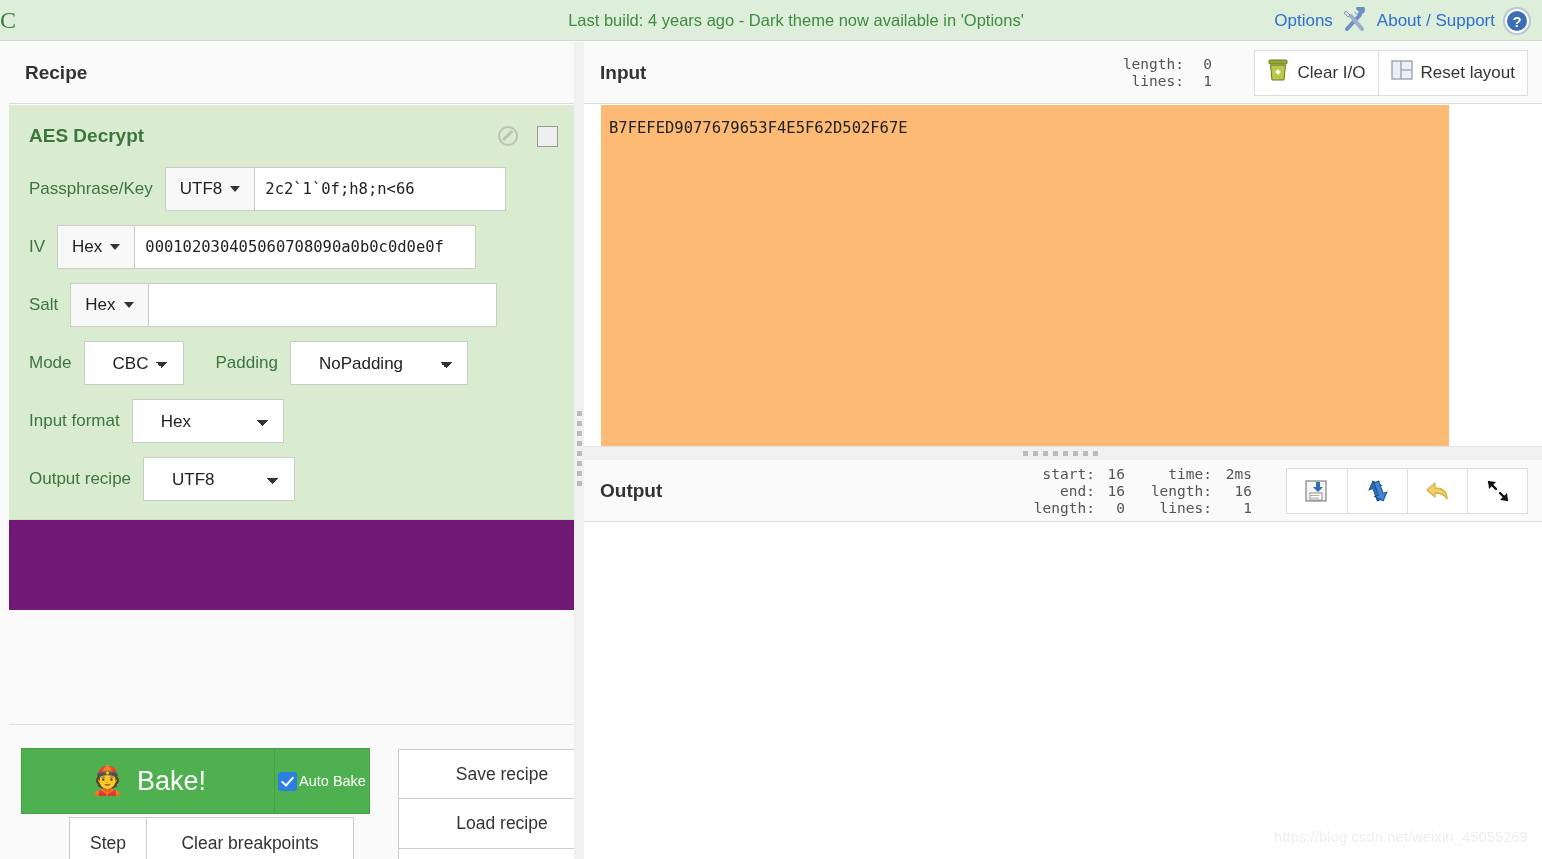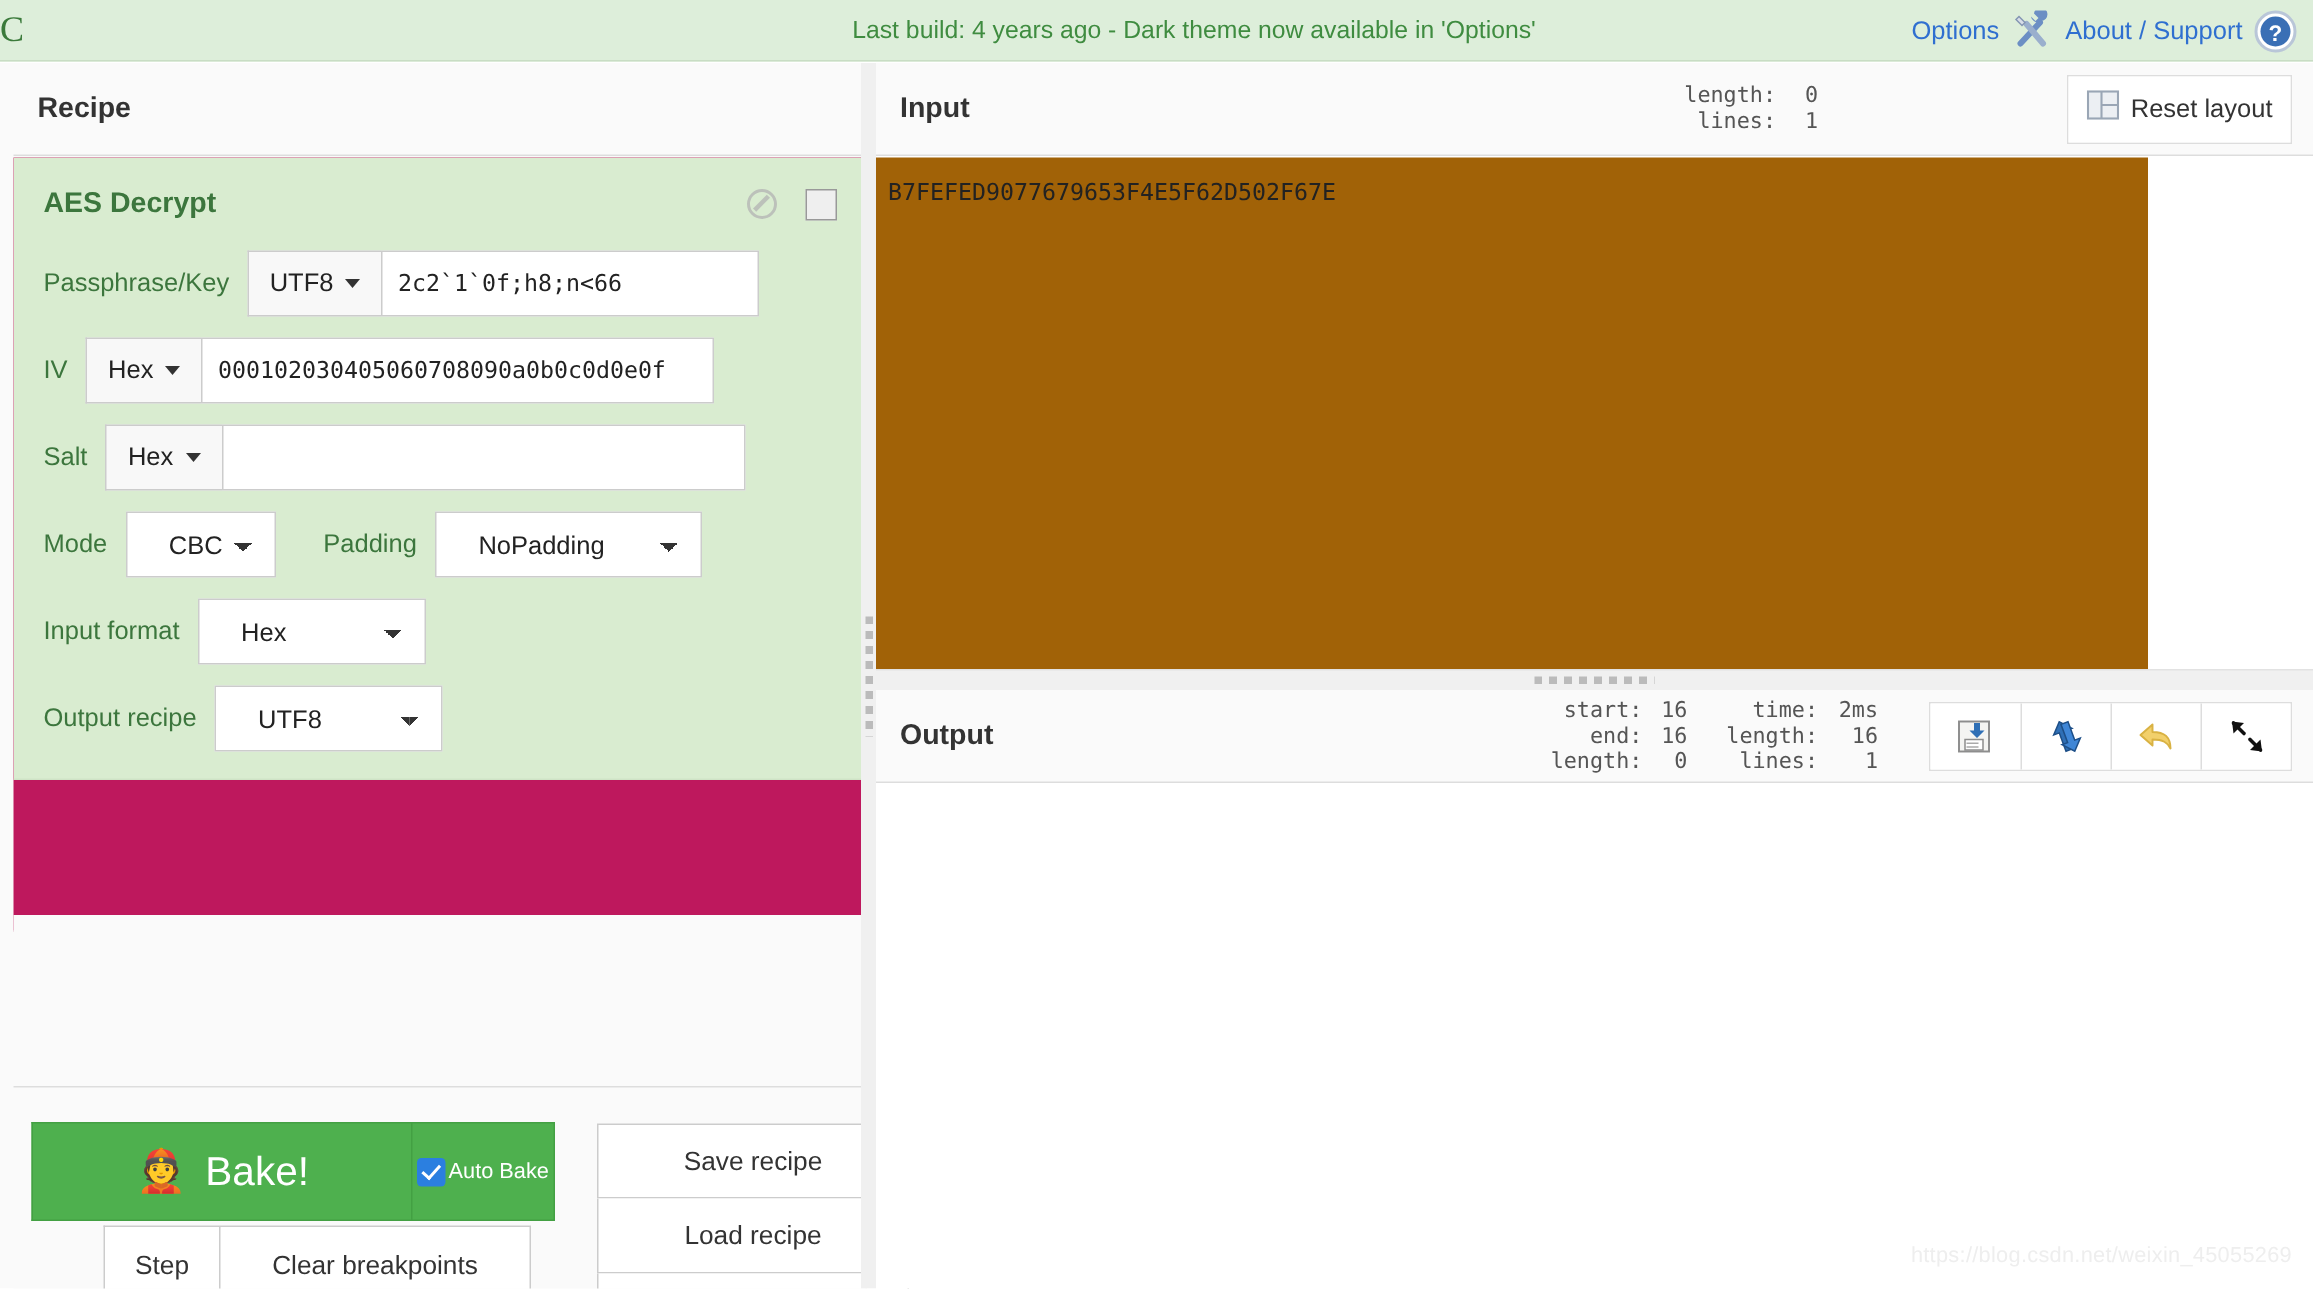--- a/index.html
+++ b/index.html
@@ -48,21 +48,21 @@
     position: absolute; left: 9px; top: 0; width: 569px; height: 62px;
     background: #fafafa;
     border-bottom: 1px solid #ddd;
     display: flex; align-items: center;
   }
   #recipe-title {
     margin-left: 16px; font-size: 19px; font-weight: bold; color: #333;
   }
   #recipe-list {
     position: absolute; left: 9px; top: 63px; width: 569px; height: 516px;
-    background: #be185d;
+    background: #701a75;
     border-bottom: 1px solid #ddd;
     overflow: hidden;
   }
   .operation {
     background: #d9ecd0;
     border-bottom: 1px solid #cfe3c6;
     padding: 14px 0 18px 0;
     position: relative;
   }
   .op-title-row {
@@ -211,21 +211,21 @@
   .io-btn + .io-btn { border-left: 1px solid #ddd; }
   .io-icon-btn { width: 60px; padding: 0; }
 
   .io-body {
     font-family: "DejaVu Sans Mono", monospace; font-size: 15.5px; color: #222;
     padding: 14px 0 0 8px; white-space: pre-wrap; word-break: break-all;
     cursor: text;
   }
 
   #input-section { position: absolute; left: 0; top: 0; width: 958px; height: 404px; }
-  #input-body { position: absolute; left: 0; top: 63px; width: 848px; height: 341px; background: #a16207; }
+  #input-body { position: absolute; left: 17px; top: 63px; width: 848px; height: 341px; background: #fdba74; }
 
   #hsplit {
     position: absolute; left: 0; top: 404px; width: 958px; height: 14px;
     background: #f0f0f0; border-top: 1px solid #e2e2e2; cursor: row-resize;
     display: flex; align-items: center; justify-content: center;
   }
   #hsplit-dots {
     width: 80px; height: 5px;
     background-image: repeating-linear-gradient(to right, #bbb 0 5px, transparent 5px 10px);
   }
@@ -380,20 +380,30 @@
             <div class="meta-line">
               <span class="meta-k">lines:</span>
               <span class="meta-v" style="width:22px">1</span>
             </div>
           </div>
         </div>
 
         <div class="io-btn-group" style="right:14px">
           <div class="io-btn">
             <span>
+              <svg width="22" height="24" viewBox="0 0 22 24">
+                <rect x="2" y="2" width="18" height="4" rx="1" fill="#9aa832" stroke="#6e7a20" stroke-width="1"></rect>
+                <path d="M3.5 7 h15 l-1.5 15 h-12 z" fill="#b9c74a" stroke="#6e7a20" stroke-width="1"></path>
+                <path d="M11 11 l3 3 -3 3 -3 -3 z" fill="#f2f7d8"></path>
+              </svg>
+            </span>
+            <span>Clear I/O</span>
+          </div>
+          <div class="io-btn">
+            <span>
               <svg width="22" height="22" viewBox="0 0 22 22">
                 <rect x="1" y="2" width="20" height="18" fill="#eceff3" stroke="#9aa6b5" stroke-width="1.4"></rect>
                 <line x1="10" y1="2" x2="10" y2="20" stroke="#9aa6b5" stroke-width="1.4"></line>
                 <line x1="10" y1="11" x2="21" y2="11" stroke="#9aa6b5" stroke-width="1.4"></line>
               </svg>
             </span>
             <span>Reset layout</span>
           </div>
         </div>
       </div>

